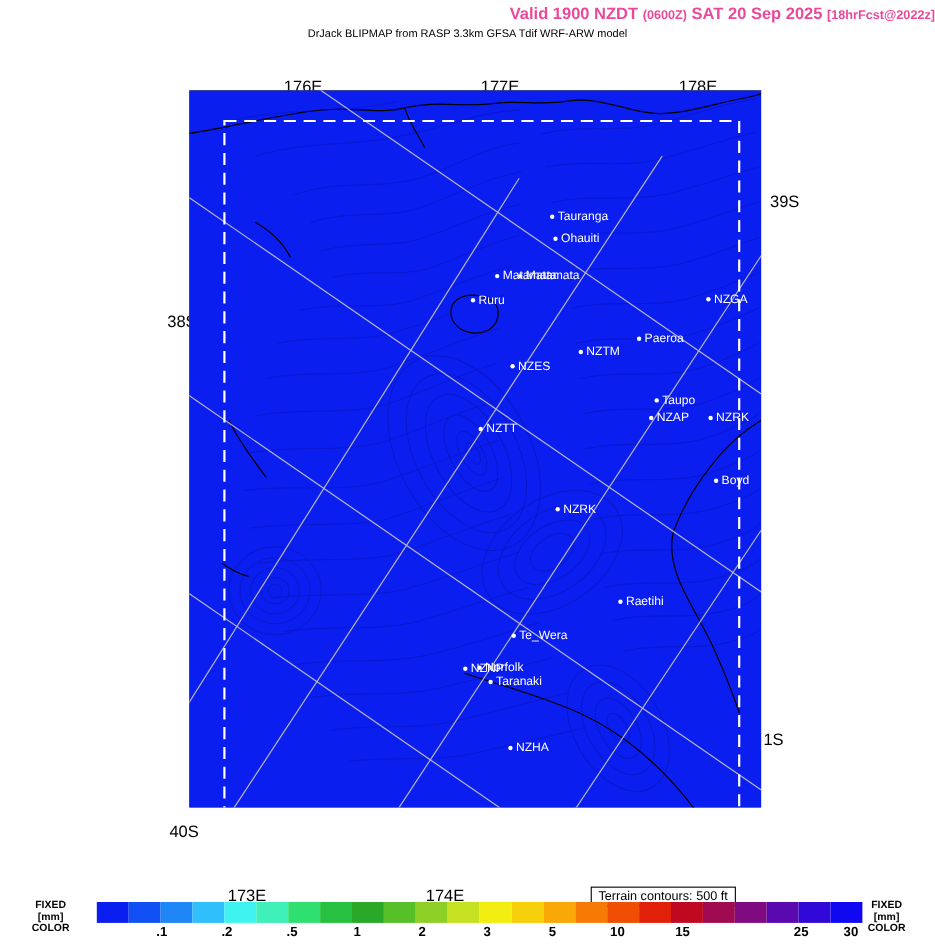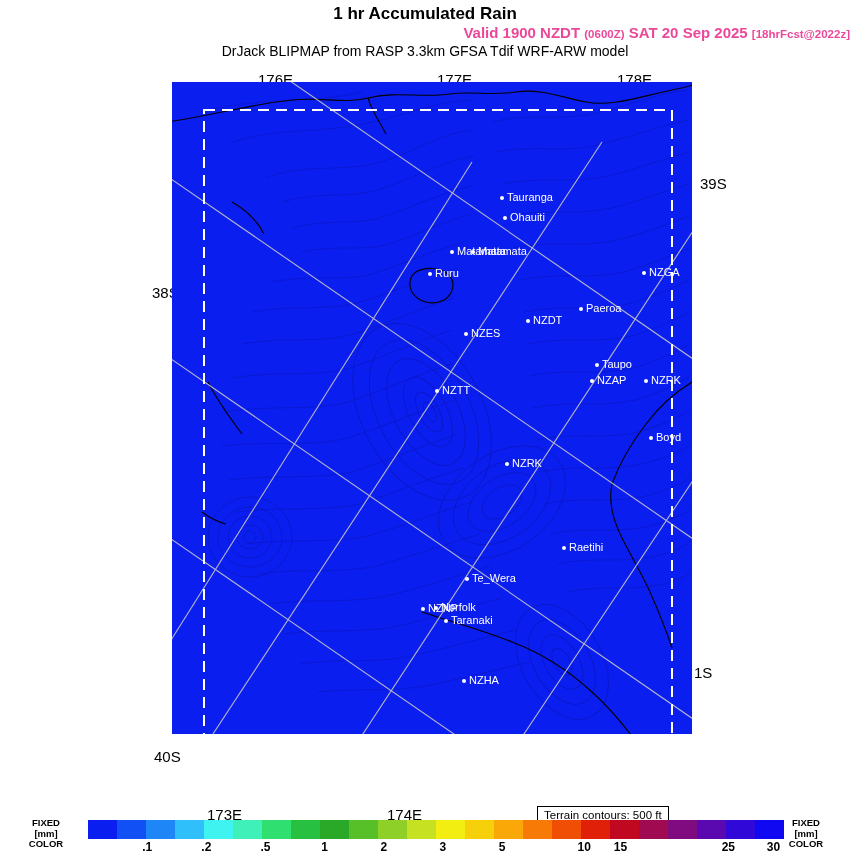--- a/index.html
+++ b/index.html
@@ -38,21 +38,21 @@
     font-weight: bold;
     color: #ec4899;
     line-height: 18px;
     text-align: right;
   }
   .title-sub1 .small {
     font-size: 11.5px;
     font-weight: bold;
   }
   .title-sub2 {
-    font-size: 14px;
+    font-size: 10px;
     color: #000;
     line-height: 15px;
     margin-top: 1px;
   }
   
   #map-area {
     position: absolute;
     left: 172px;
     top: 82px;
     width: 520px;
@@ -140,21 +140,20 @@
     color: #000;
     transform: translateX(-50%);
   }
 </style>
 </head>
 <body>
 
 <div id="root">
 
   <div class="title-block">
-    <div class="title-main">1 hr Accumulated Rain</div>
     <div class="title-sub1">
       <span>Valid 1900 NZDT</span>
       <span class="small">(0600Z)</span>
       <span>SAT 20 Sep 2025</span>
       <span class="small">[18hrFcst@2022z]</span>
     </div>
     <div class="title-sub2">DrJack BLIPMAP from RASP 3.3km GFSA Tdif WRF-ARW model</div>
   </div>
 
   <div id="axis-labels">
@@ -281,21 +280,21 @@
       </g>
     </svg>
 
     <div class="stn" style="left:328px;top:110px"><span class="dot"></span><span>Tauranga</span></div>
     <div class="stn" style="left:331px;top:130px"><span class="dot"></span><span>Ohauiti</span></div>
     <div class="stn" style="left:278px;top:164px"><span class="dot"></span><span>Matamata</span></div>
     <div class="stn" style="left:299px;top:164px"><span class="dot"></span><span>Matamata</span></div>
     <div class="stn" style="left:256px;top:186px"><span class="dot"></span><span>Ruru</span></div>
     <div class="stn" style="left:470px;top:185px"><span class="dot"></span><span>NZGA</span></div>
     <div class="stn" style="left:407px;top:221px"><span class="dot"></span><span>Paeroa</span></div>
-    <div class="stn" style="left:354px;top:233px"><span class="dot"></span><span>NZDT</span></div>
+    <div class="stn" style="left:354px;top:233px"><span class="dot"></span><span>NZTM</span></div>
     <div class="stn" style="left:292px;top:246px"><span class="dot"></span><span>NZES</span></div>
     <div class="stn" style="left:423px;top:277px"><span class="dot"></span><span>Taupo</span></div>
     <div class="stn" style="left:418px;top:293px"><span class="dot"></span><span>NZAP</span></div>
     <div class="stn" style="left:472px;top:293px"><span class="dot"></span><span>NZRK</span></div>
     <div class="stn" style="left:263px;top:303px"><span class="dot"></span><span>NZTT</span></div>
     <div class="stn" style="left:477px;top:350px"><span class="dot"></span><span>Boyd</span></div>
     <div class="stn" style="left:333px;top:376px"><span class="dot"></span><span>NZRK</span></div>
 
     <div class="stn" style="left:390px;top:460px"><span class="dot"></span><span>Raetihi</span></div>
 
@@ -343,21 +342,21 @@
         <div style="background: rgb(16, 8, 240);"></div>
       </div>
     <div id="cb-ticks">
         <span style="left: 59.16px;">.1</span>
         <span style="left: 118.32px;">.2</span>
         <span style="left: 177.48px;">.5</span>
         <span style="left: 236.64px;">1</span>
         <span style="left: 295.8px;">2</span>
         <span style="left: 354.96px;">3</span>
         <span style="left: 414.12px;">5</span>
-        <span style="left: 473.28px; margin-left: 23px;">10</span>
+        <span style="left: 473.28px;">10</span>
         <span style="left: 532.44px;">15</span>
         <span style="left: 591.6px; margin-top: 40px;">20</span>
         <span style="left: 640.32px;">25</span>
         <span style="left: 685.56px;">30</span>
       </div>
 
     <div class="cb-side" id="cb-right">
       <div>FIXED</div>
       <div>[mm]</div>
       <div>COLOR</div>

